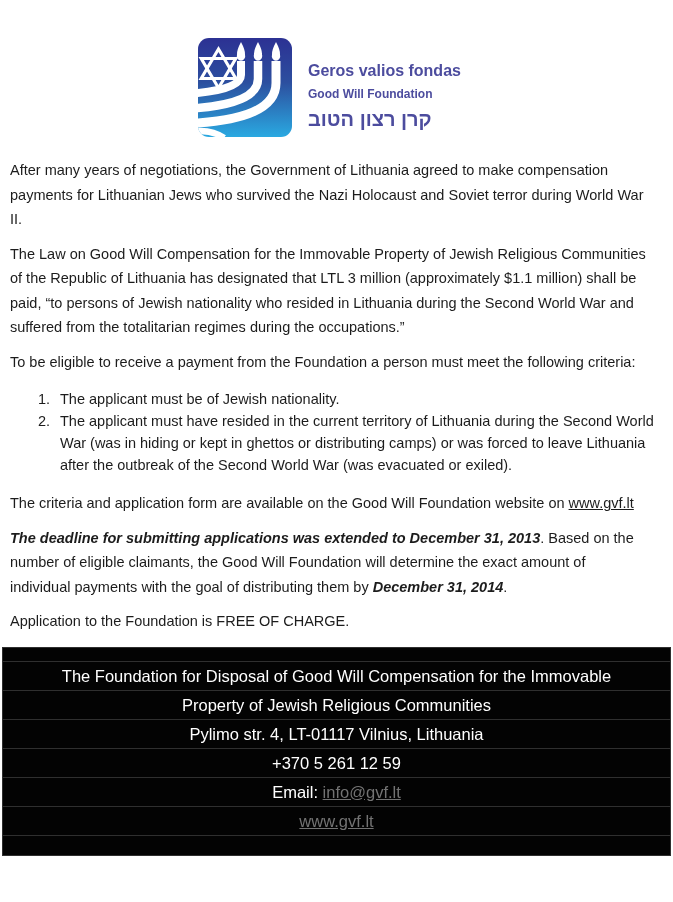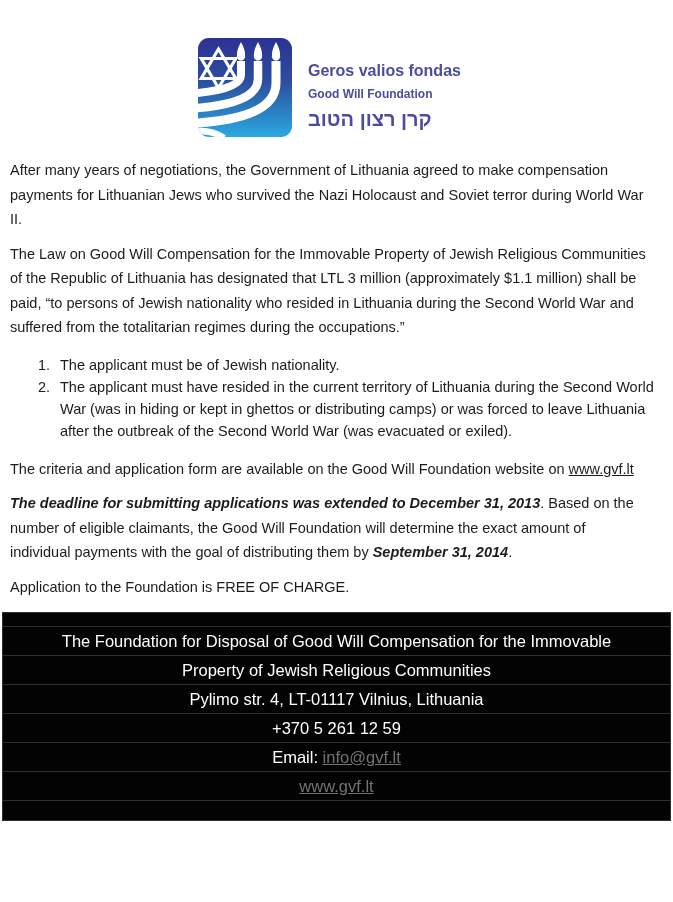--- a/index.html
+++ b/index.html
@@ -86,35 +86,36 @@
     <div class="logo-text">
       <div class="logo-line1">Geros valios fondas</div>
       <div class="logo-line2">Good Will Foundation</div>
       <div class="logo-line3">קרן רצון הטוב</div>
     </div>
   </div>
 
   <div class="content">
     <p>After many years of negotiations, the Government of Lithuania agreed to make compensation payments for Lithuanian Jews who survived the Nazi Holocaust and Soviet terror during World War II.</p>
     <p>The Law on Good Will Compensation for the Immovable Property of Jewish Religious Communities of the Republic of Lithuania has designated that LTL 3 million (approximately $1.1 million) shall be paid, “to persons of Jewish nationality who resided in Lithuania during the Second World War and suffered from the totalitarian regimes during the occupations.”</p>
+    <p>To be eligible to receive a payment from the Foundation a person must meet the following criteria:</p>
 
     <div class="list">
       <div class="list-item">
         <span class="num">1.</span>
         <span class="item-text">The applicant must be of Jewish nationality.</span>
       </div>
       <div class="list-item">
         <span class="num">2.</span>
         <span class="item-text">The applicant must have resided in the current territory of Lithuania during the Second World War (was in hiding or kept in ghettos or distributing camps) or was forced to leave Lithuania after the outbreak of the Second World War (was evacuated or exiled).</span>
       </div>
     </div>
 
     <p><span>The criteria and application form are available on the Good Will Foundation website on </span><a class="body-link">www.gvf.lt</a></p>
 
-    <p><span class="bi">The deadline for submitting applications was extended to December 31, 2013</span><span>. Based on the number of eligible claimants, the Good Will Foundation will determine the exact amount of individual payments with the goal of distributing them by </span><span class="bi">September 31, 2014</span><span>.</span></p>
+    <p><span class="bi">The deadline for submitting applications was extended to December 31, 2013</span><span>. Based on the number of eligible claimants, the Good Will Foundation will determine the exact amount of individual payments with the goal of distributing them by </span><span class="bi">December 31, 2014</span><span>.</span></p>
 
     <p class="mb13">Application to the Foundation is FREE OF CHARGE.</p>
   </div>
 
   <div class="footer">
     <div class="f-spacer-top"></div>
     <div class="f-row">The Foundation for Disposal of Good Will Compensation for the Immovable</div>
     <div class="f-row">Property of Jewish Religious Communities</div>
     <div class="f-row">Pylimo str. 4, LT-01117 Vilnius, Lithuania</div>
     <div class="f-row">+370 5 261 12 59</div>

